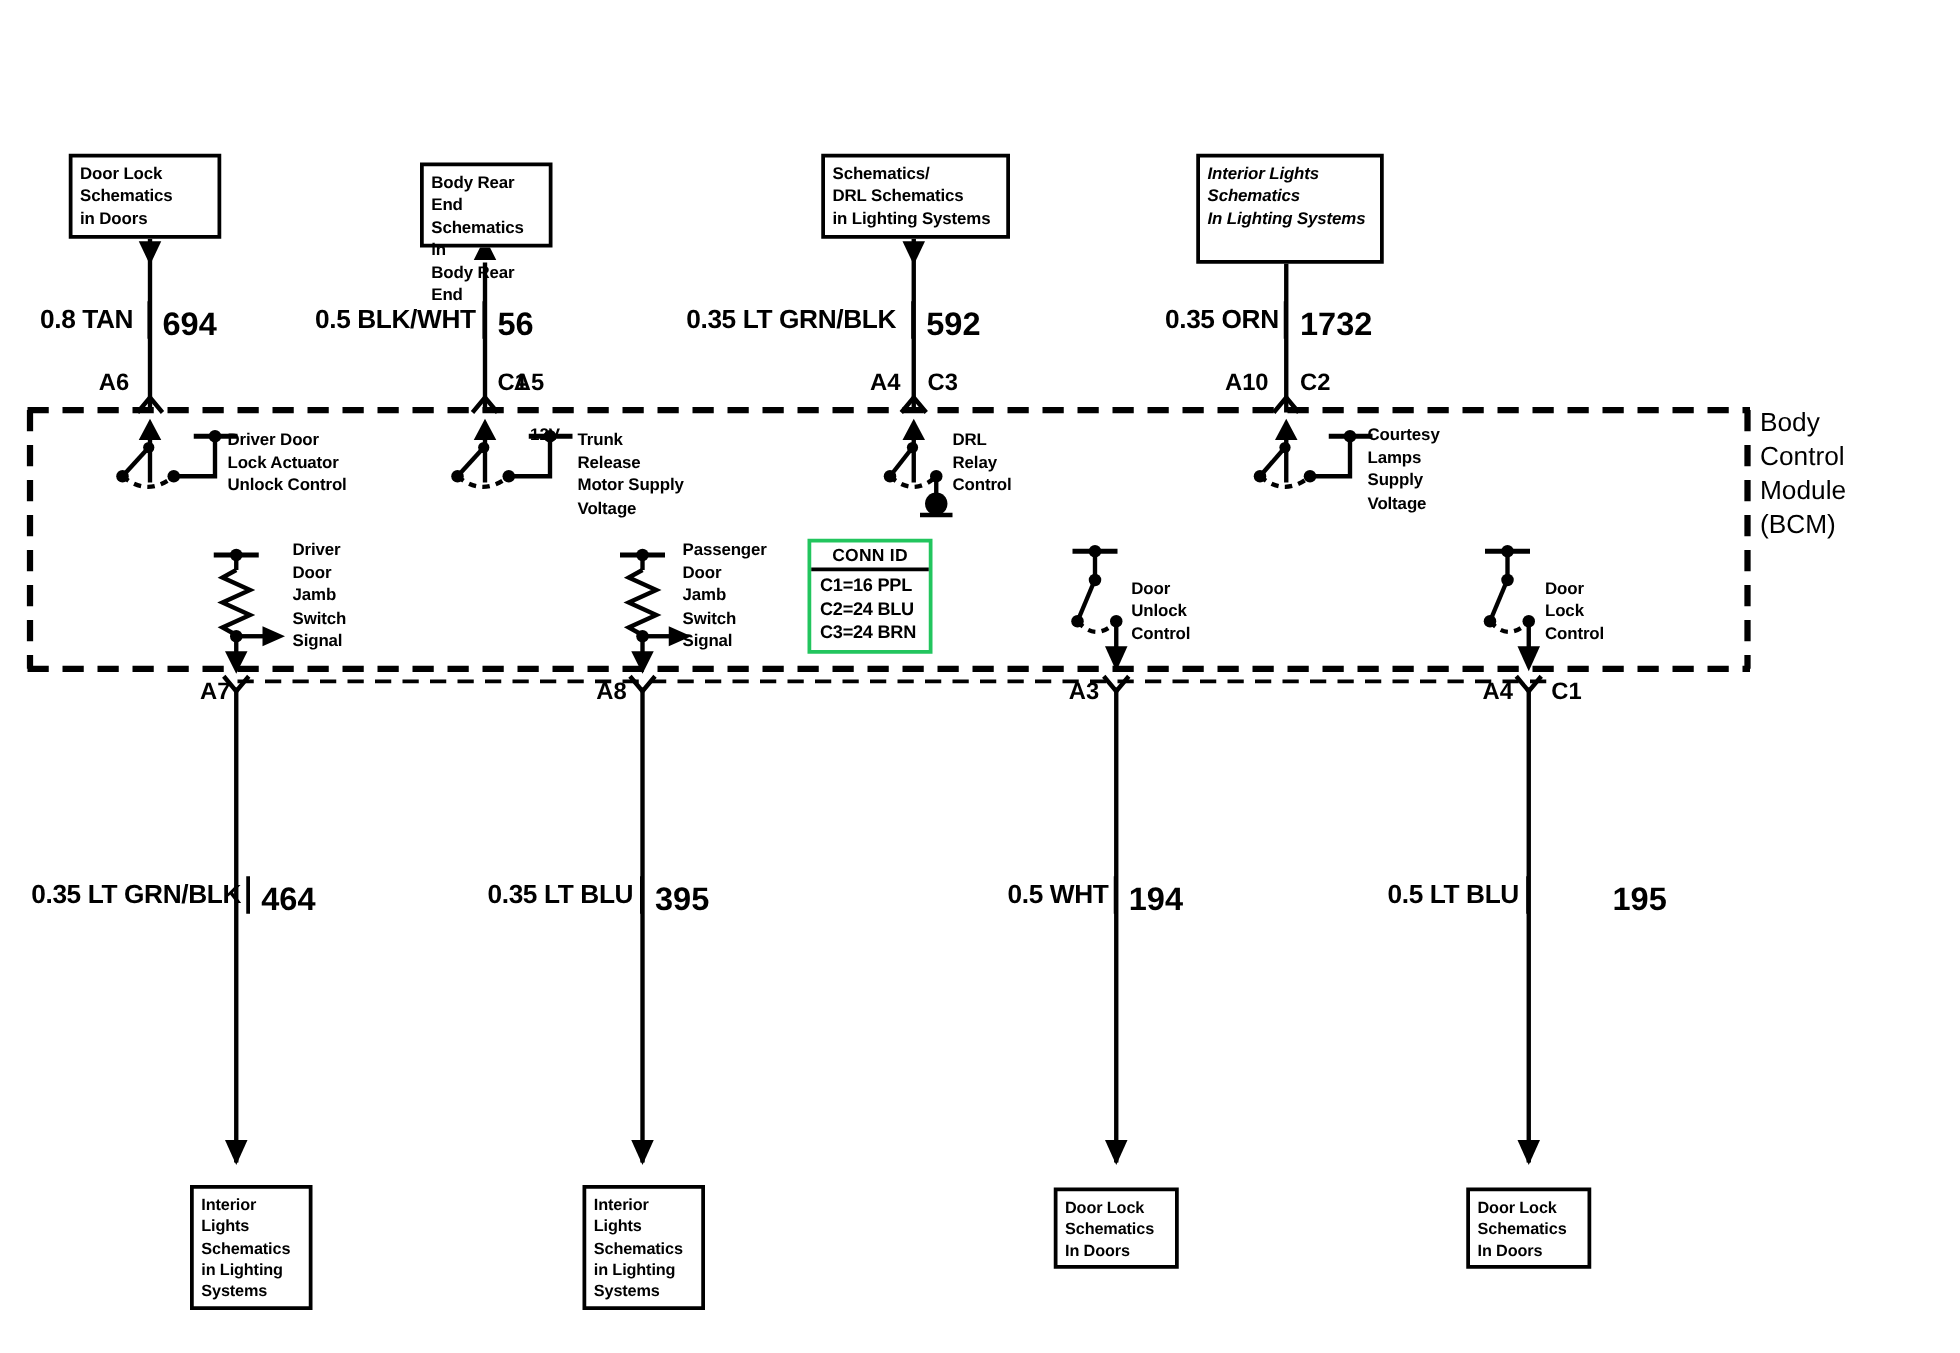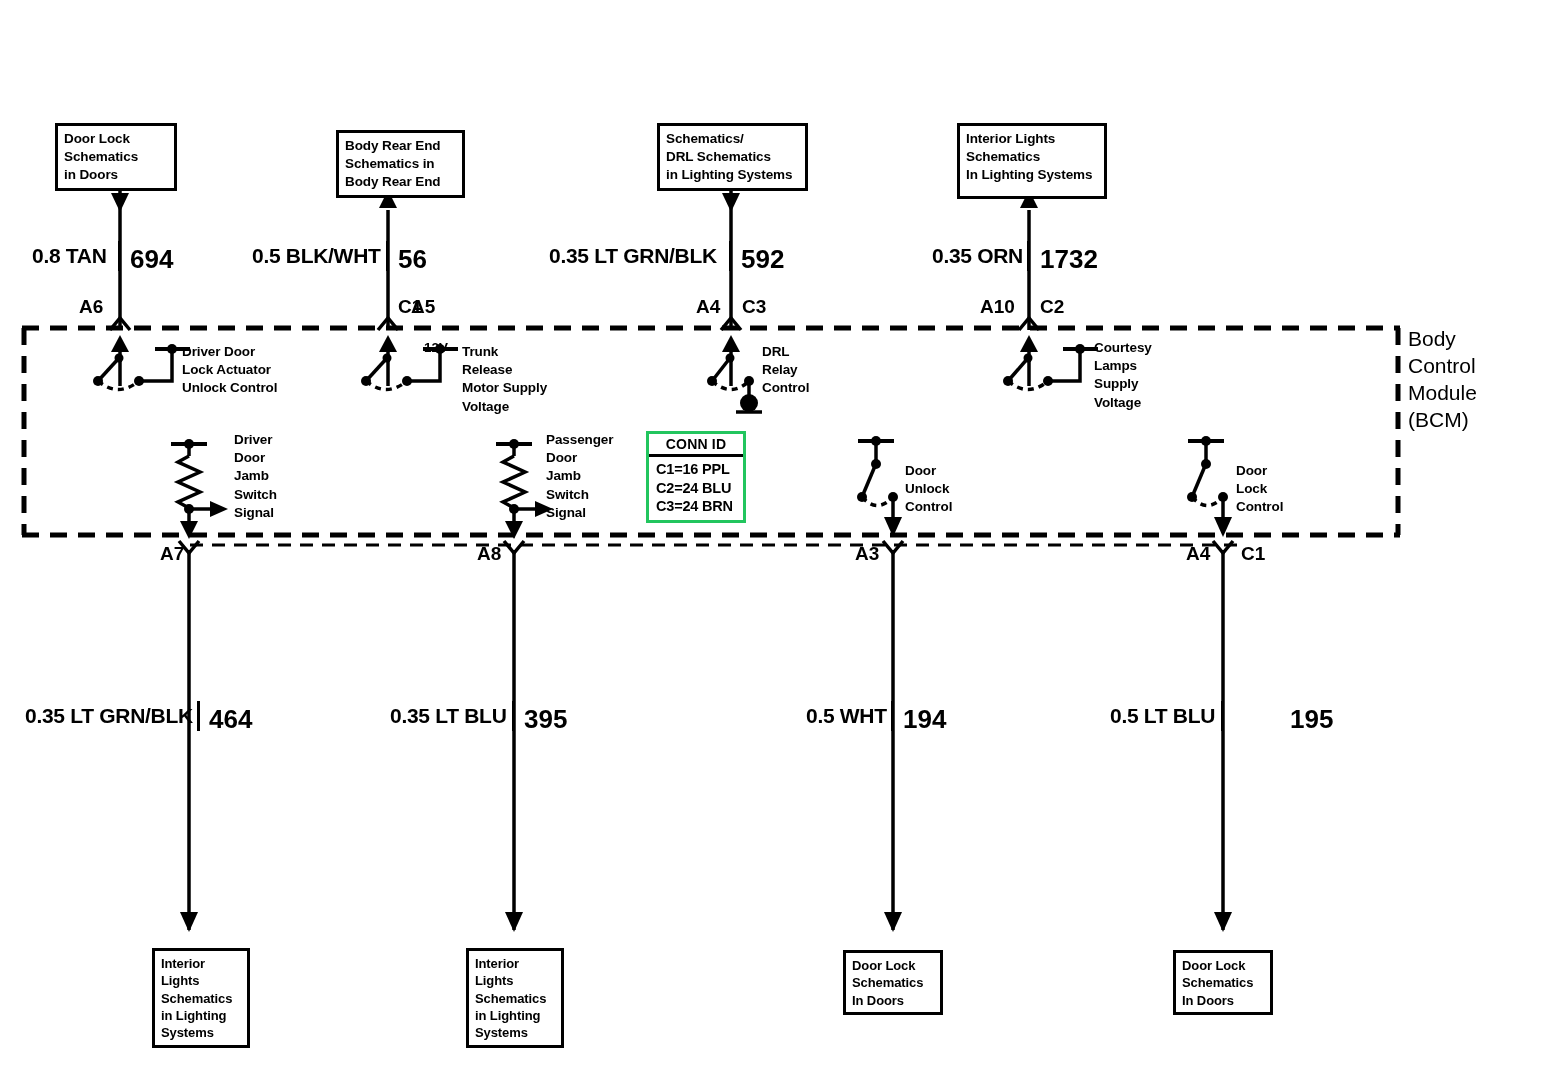--- a/index.html
+++ b/index.html
@@ -194,33 +194,33 @@
     <path d="M1214,912 L1232,912 L1223,932 Z" fill="#000" stroke="none"></path>
   </g>
 </svg>
 
 <div class="ref-box" style="left:55px;top:123px;width:122px;height:68px;">
   <div>Door Lock</div>
   <div>Schematics</div>
   <div>in Doors</div>
 </div>
 
-<div class="ref-box" style="left:336px;top:130px;width:129px;height:68px;">
+<div class="ref-box" style="left:336px;top:130px;width:106px;height:68px;">
   <div>Body Rear End</div>
   <div>Schematics in</div>
   <div>Body Rear End</div>
 </div>
 
 <div class="ref-box" style="left:657px;top:123px;width:151px;height:68px;">
   <div>Schematics/</div>
   <div>DRL Schematics</div>
   <div>in Lighting Systems</div>
 </div>
 
-<div class="ref-box" style="left:957px;top:123px;width:150px;height:76px;">
+<div class="ref-box" style="left:957px;top:123px;width:150px;height:88px;font-style:italic;">
   <div>Interior Lights</div>
   <div>Schematics</div>
   <div>In Lighting  Systems</div>
 </div>
 
 <div class="wire-lbl" style="left:32px;top:244px;">0.8 TAN</div>
 <div class="wire-num" style="left:130px;top:244px;">694</div>
 <div class="pin-lbl" style="left:79px;top:296px;">A6</div>
 
 <div class="wire-lbl" style="left:252px;top:244px;">0.5 BLK/WHT</div>

